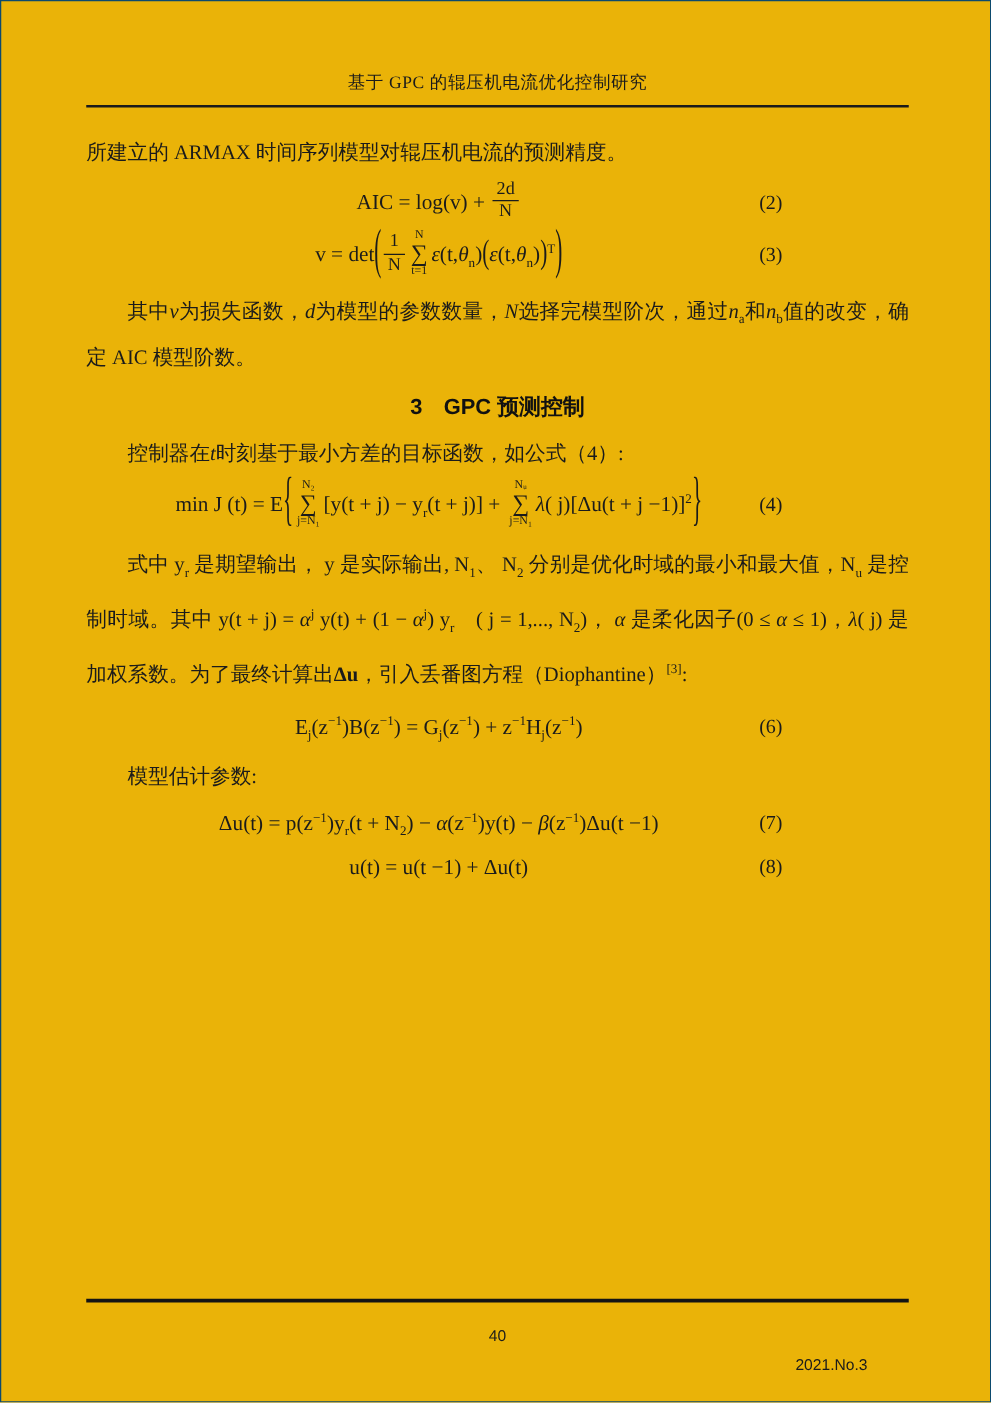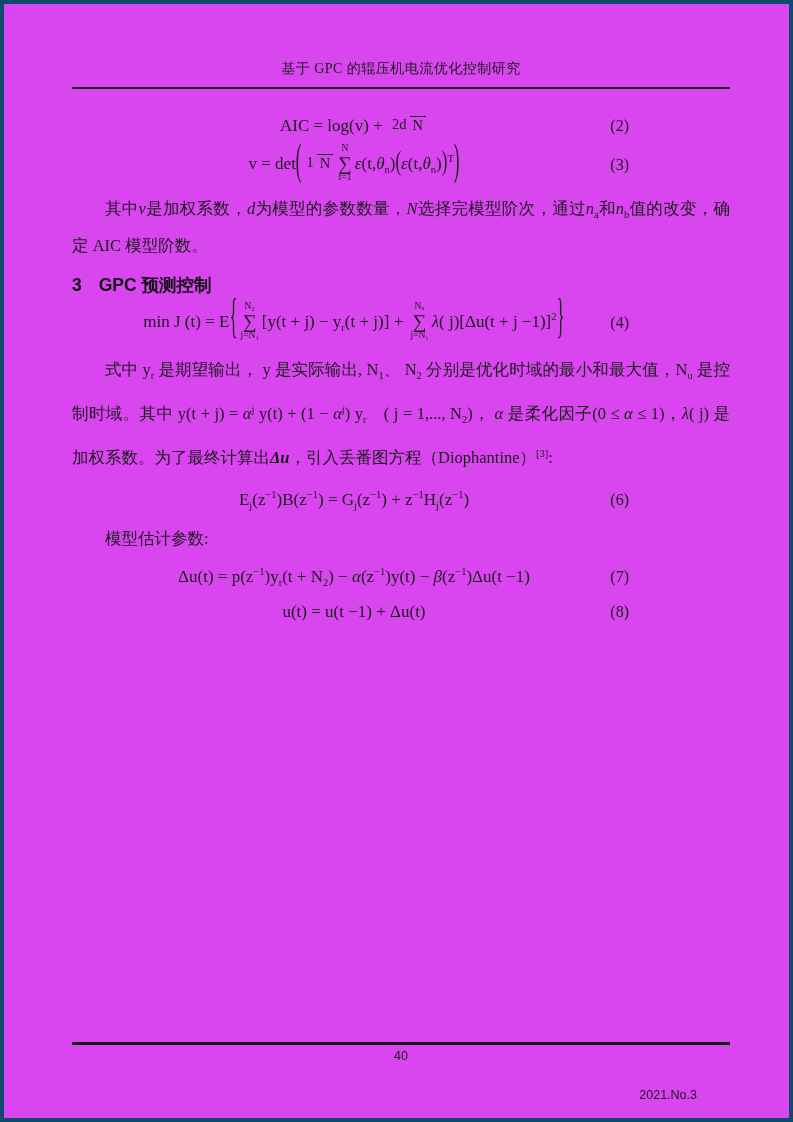--- a/index.html
+++ b/index.html
@@ -1,80 +1,82 @@
 <!DOCTYPE html>
 <html><head>
 <meta charset="utf-8">
 <style>
   html,body{margin:0;padding:0;}
   body{
     width:793px;height:1122px;background:#ffffff;position:relative;
     font-family:"Liberation Serif","DejaVu Serif",serif;color:#1b1b1b;
     overflow:hidden;
   }
-  .page{position:absolute;inset:0;border:4px solid #0c4a6e;background:#d946ef;}
+  .page{position:absolute;inset:0;border:1px solid #0c4a6e;background:#eab308;}
   
   .hdr{
     position:absolute;left:68px;width:658px;top:56px;text-align:center;
     border-bottom:2px solid #1b1b1b;padding-bottom:9px;font-size:14px;letter-spacing:.5px;
   }
   
   .content{position:absolute;left:68px;width:658px;top:102px;}
   .para{font-size:16.5px;line-height:37px;text-align:justify;margin:0;}
   .indent{text-indent:2em;}
   .loose{line-height:44px;}
   span.i{font-style:italic;}
-  span.bi{font-style:italic;font-weight:bold;}
+  span.bi{font-weight:bold;}
   sub,sup{font-size:10.5px;line-height:0;}
   
   .eq{position:relative;text-align:center;padding-right:94px;margin:5px 0;font-size:17px;line-height:30px;}
   .eqno{position:absolute;right:101px;top:50%;transform:translateY(-50%);font-size:16px;line-height:1;}
-  .frac{display:inline-flex;text-align:center;vertical-align:middle;
+  .frac{display:inline-flex;flex-direction:column;text-align:center;vertical-align:middle;
         font-size:14.5px;line-height:1.2;margin:0 2px;position:relative;top:-2px;}
   .frac .num{padding:0 3px;}
   .frac .den{border-top:1.3px solid #1b1b1b;padding:0 3px;}
   .sum{display:inline-flex;flex-direction:column;align-items:center;vertical-align:middle;
        font-size:9.5px;line-height:1.05;margin:0 3px;position:relative;top:-2px;}
   .sum .sigma{font-size:19px;line-height:1;}
   .big{display:inline-block;vertical-align:middle;transform-origin:50% 55%;position:relative;top:-2px;font-weight:300;}
   
   h2.sec{margin:9px 0 7px;font-size:17.5px;font-weight:bold;color:#111;
-         font-family:"Liberation Sans","DejaVu Sans",sans-serif;}
+         font-family:"Liberation Sans","DejaVu Sans",sans-serif;text-align:center;}
   h2.sec .secnum{margin-right:17px;}
   
   .ftr{
     position:absolute;left:68px;width:658px;top:1038px;border-top:3px solid #141414;
     text-align:center;font-family:"Liberation Sans","DejaVu Sans",sans-serif;
-    font-size:12.5px;padding-top:4px;
+    font-size:12.5px;padding-top:20px;
   }
   .issue{position:absolute;right:33px;top:7px;margin-top:36px;}
 </style>
 </head>
 <body>
 
 <div class="page">
   <header class="hdr">
     <span>基于 GPC 的辊压机电流优化控制研究</span>
   </header>
 
   <main class="content" id="content">
+      <p class="para "><span class="t">所建立的 ARMAX 时间序列模型对辊压机电流的预测精度。</span></p>
       <div class="eq"><span class="eqbody"><span class="t">AIC = log(v) + </span><span class="frac">
             <span class="num">2d</span>
             <span class="den">N</span>
           </span></span><span class="eqno">(2)</span></div>
       <div class="eq"><span class="eqbody"><span class="t">v = det</span><span class="big" style="transform: scaleY(2.6);">(</span><span class="frac">
             <span class="num">1</span>
             <span class="den">N</span>
           </span><span class="sum">
             <span class="lim">N</span>
             <span class="sigma">∑</span>
             <span class="lim">t=1</span>
           </span><span class="i">ε</span><span class="t">(t,</span><span class="i">θ</span><sub>n</sub><span class="t">)</span><span class="big" style="transform: scaleY(1.6);">(</span><span class="i">ε</span><span class="t">(t,</span><span class="i">θ</span><sub>n</sub><span class="t">)</span><span class="big" style="transform: scaleY(1.6);">)</span><sup>T</sup><span class="big" style="transform: scaleY(2.6);">)</span></span><span class="eqno">(3)</span></div>
-      <p class="para indent"><span class="t">其中</span><span class="i">v</span><span class="t">是加权系数，</span><span class="i">d</span><span class="t">为模型的参数数量，</span><span class="i">N</span><span class="t">选择完模型阶次，通过</span><span class="i">n</span><sub>a</sub><span class="t">和</span><span class="i">n</span><sub>b</sub><span class="t">值的改变，确定 AIC 模型阶数。</span></p>
+      <p class="para indent"><span class="t">其中</span><span class="i">v</span><span class="t">为损失函数，</span><span class="i">d</span><span class="t">为模型的参数数量，</span><span class="i">N</span><span class="t">选择完模型阶次，通过</span><span class="i">n</span><sub>a</sub><span class="t">和</span><span class="i">n</span><sub>b</sub><span class="t">值的改变，确定 AIC 模型阶数。</span></p>
       <h2 class="sec"><span class="secnum">3</span><span>GPC 预测控制</span></h2>
+      <p class="para indent"><span class="t">控制器在</span><span class="i">t</span><span class="t">时刻基于最小方差的目标函数，如公式（4）:</span></p>
       <div class="eq"><span class="eqbody"><span class="t">min J (t) = E</span><span class="big" style="transform: scaleY(2.8);">{</span><span class="sum">
             <span class="lim">N₂</span>
             <span class="sigma">∑</span>
             <span class="lim">j=N₁</span>
           </span><span class="t">[y(t + j) − y</span><sub>r</sub><span class="t">(t + j)] + </span><span class="sum">
             <span class="lim">Nᵤ</span>
             <span class="sigma">∑</span>
             <span class="lim">j=N₁</span>
           </span><span class="i">λ</span><span class="t">( j)[Δu(t + j −1)]</span><sup>2</sup><span class="big" style="transform: scaleY(2.8);">}</span></span><span class="eqno">(4)</span></div>
       <p class="para indent loose"><span class="t">式中 y</span><sub>r</sub><span class="t"> 是期望输出， y 是实际输出, N</span><sub>1</sub><span class="t">、 N</span><sub>2</sub><span class="t"> 分别是优化时域的最小和最大值，N</span><sub>u</sub><span class="t"> 是控制时域。其中 y(t + j) = </span><span class="i">α</span><sup>j</sup><span class="t"> y(t) + (1 − </span><span class="i">α</span><sup>j</sup><span class="t">) y</span><sub>r</sub><span class="t">　( j = 1,..., N</span><sub>2</sub><span class="t">)， </span><span class="i">α</span><span class="t"> 是柔化因子(0 ≤ </span><span class="i">α</span><span class="t"> ≤ 1)，</span><span class="i">λ</span><span class="t">( j) 是加权系数。为了最终计算出</span><span class="bi">Δu</span><span class="t">，引入丢番图方程（Diophantine）</span><sup>[3]</sup><span class="t">:</span></p>

